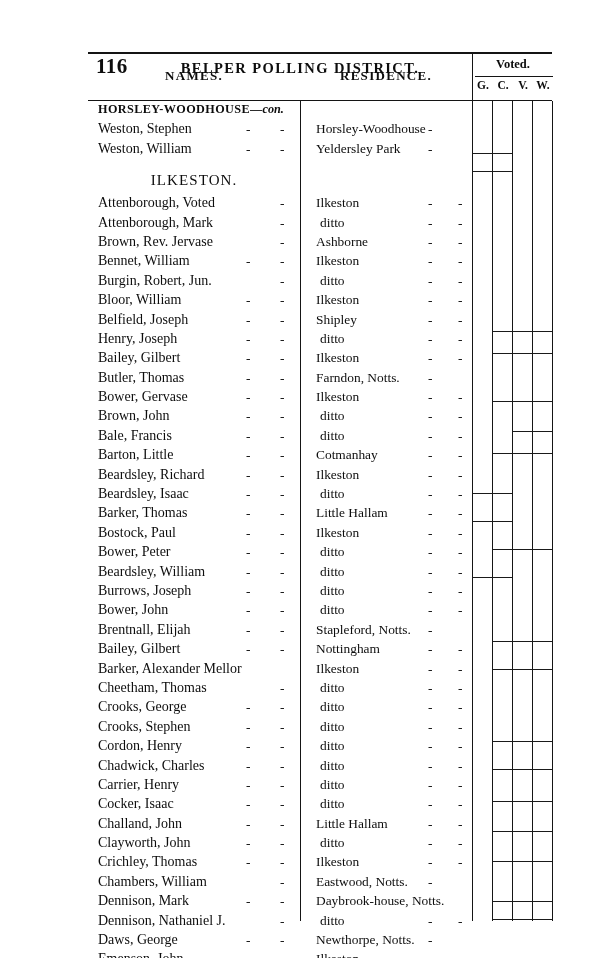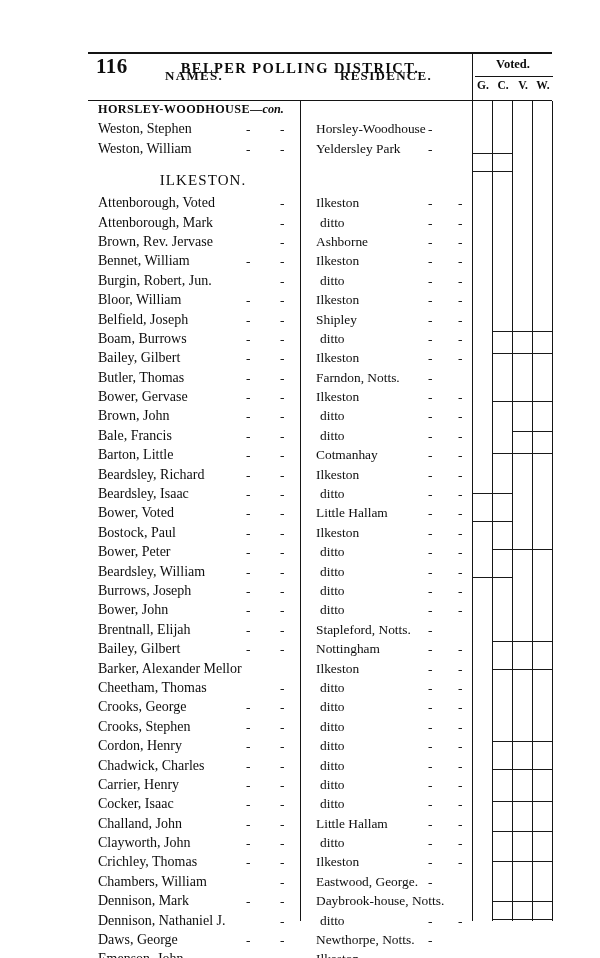--- a/index.html
+++ b/index.html
@@ -172,21 +172,21 @@
   .row.caption-cont .name i {
     font-style: italic;
     font-weight: bold;
     letter-spacing: 0;
     text-align: center;
   }
   .row.caption-place {
     height: 26px;
   }
   .row.caption-place .name {
-    left: 9px;
+    left: 0;
     top: 4px;
     width: 212px;
     text-align: center;
     font-size: 15px;
     letter-spacing: 1.1px;
   }
   .row.spacer { height: 9px; }
 </style>
 </head>
 <body>
@@ -310,21 +310,21 @@
         </div>
         <div class="row">
           <div class="name">Belfield, Joseph</div>
           <div class="res">Shipley</div>
           <span class="d1">-</span>
           <span class="d2">-</span>
           <span class="d3">-</span>
           <span class="d4">-</span>
         </div>
         <div class="row">
-          <div class="name">Boam, Burrows</div>
+          <div class="name">Henry, Joseph</div>
           <div class="res ditto">ditto</div>
           <span class="d1">-</span>
           <span class="d2">-</span>
           <span class="d3">-</span>
           <span class="d4">-</span>
         </div>
         <div class="row">
           <div class="name">Bailey, Gilbert</div>
           <div class="res">Ilkeston</div>
           <span class="d1">-</span>
@@ -381,21 +381,21 @@
         </div>
         <div class="row">
           <div class="name">Beardsley, Isaac</div>
           <div class="res ditto">ditto</div>
           <span class="d1">-</span>
           <span class="d2">-</span>
           <span class="d3">-</span>
           <span class="d4">-</span>
         </div>
         <div class="row">
-          <div class="name">Bower, Voted</div>
+          <div class="name">Barker, Thomas</div>
           <div class="res">Little Hallam</div>
           <span class="d1">-</span>
           <span class="d2">-</span>
           <span class="d3">-</span>
           <span class="d4">-</span>
         </div>
         <div class="row">
           <div class="name">Bostock, Paul</div>
           <div class="res">Ilkeston</div>
           <span class="d1">-</span>
@@ -530,21 +530,21 @@
         <div class="row">
           <div class="name">Crichley, Thomas</div>
           <div class="res">Ilkeston</div>
           <span class="d1">-</span>
           <span class="d2">-</span>
           <span class="d3">-</span>
           <span class="d4">-</span>
         </div>
         <div class="row">
           <div class="name">Chambers, William</div>
-          <div class="res">Eastwood, George.</div>
+          <div class="res">Eastwood, Notts.</div>
           <span class="d2">-</span>
           <span class="d3">-</span>
         </div>
         <div class="row">
           <div class="name">Dennison, Mark</div>
           <div class="res">Daybrook-house, Notts.</div>
           <span class="d1">-</span>
           <span class="d2">-</span>
         </div>
         <div class="row">

